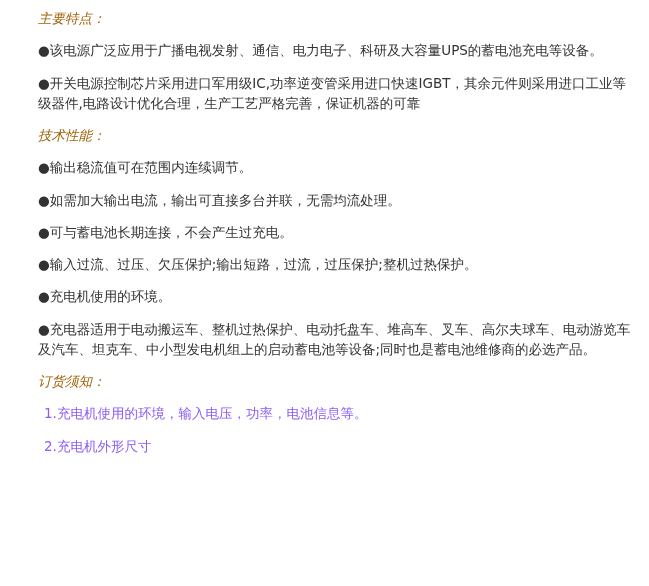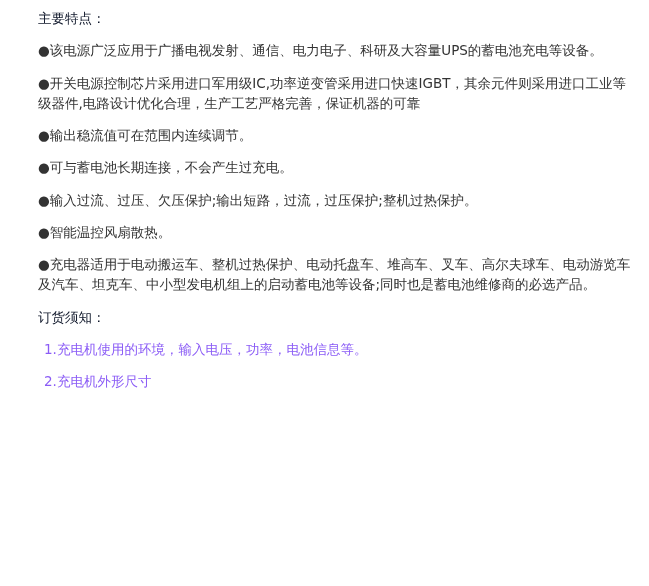--- a/index.html
+++ b/index.html
@@ -20,21 +20,22 @@
     box-sizing: border-box;
     width: 649px;
     padding: 8px 14px 0 30px;
   }
   .block {
     margin: 0 0 12px 0;
   }
   .heading {
     margin: 0 0 12px 0;
     padding-left: 8px;
-    color: #0f172a;
+    color: #a16207;
+    font-style: italic;
   }
   .bullet-line {
     margin: 0 4px 12px 0;
     padding-left: 8px;
     text-indent: 0;
     color: #333333;
     word-break: break-all;
   }
   .bullet-line .dot {
     color: #333333;
@@ -51,24 +52,26 @@
 
 <div class="page">
 
   <div class="block">
     <div class="heading">主要特点：</div>
     <div class="bullet-line"><span class="dot">●</span><span>该电源广泛应用于广播电视发射、通信、电力电子、科研及大容量UPS的蓄电池充电等设备。</span></div>
     <div class="bullet-line"><span class="dot">●</span><span>开关电源控制芯片采用进口军用级IC,功率逆变管采用进口快速IGBT，其余元件则采用进口工业等级器件,电路设计优化合理，生产工艺严格完善，保证机器的可靠</span></div>
   </div>
 
   <div class="block">
+    <div class="heading">技术性能：</div>
     <div class="bullet-line"><span class="dot">●</span><span>输出稳流值可在范围内连续调节。</span></div>
+    <div class="bullet-line"><span class="dot">●</span><span>如需加大输出电流，输出可直接多台并联，无需均流处理。</span></div>
     <div class="bullet-line"><span class="dot">●</span><span>可与蓄电池长期连接，不会产生过充电。</span></div>
     <div class="bullet-line"><span class="dot">●</span><span>输入过流、过压、欠压保护;输出短路，过流，过压保护;整机过热保护。</span></div>
-    <div class="bullet-line"><span class="dot">●</span><span>智能温控风扇散热。</span></div>
+    <div class="bullet-line"><span class="dot">●</span><span>充电机使用的环境。</span></div>
     <div class="bullet-line"><span class="dot">●</span><span>充电器适用于电动搬运车、整机过热保护、电动托盘车、堆高车、叉车、高尔夫球车、电动游览车及汽车、坦克车、中小型发电机组上的启动蓄电池等设备;同时也是蓄电池维修商的必选产品。</span></div>
   </div>
 
   <div class="block">
     <div class="heading">订货须知：</div>
     <div class="numbered-line">1.充电机使用的环境，输入电压，功率，电池信息等。</div>
     <div class="numbered-line">2.充电机外形尺寸</div>
   </div>
 
 </div>

